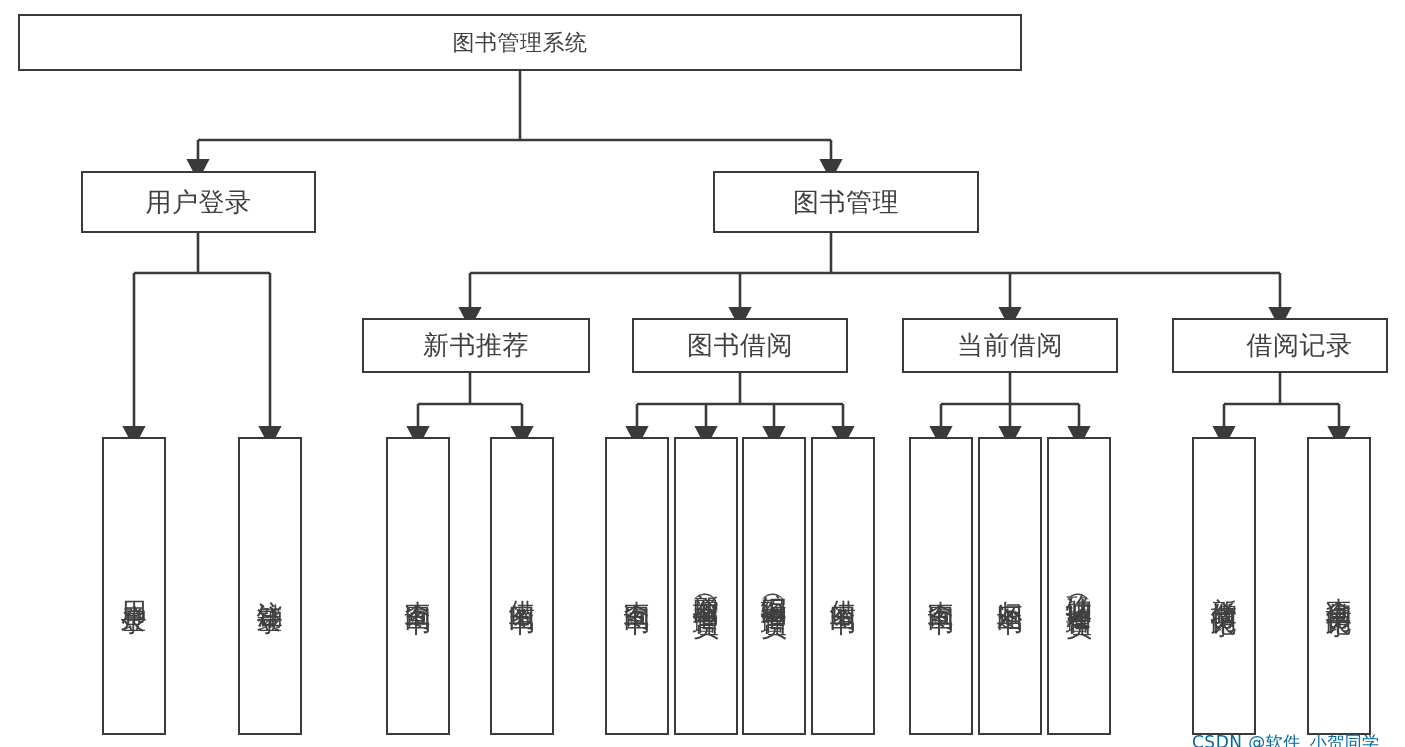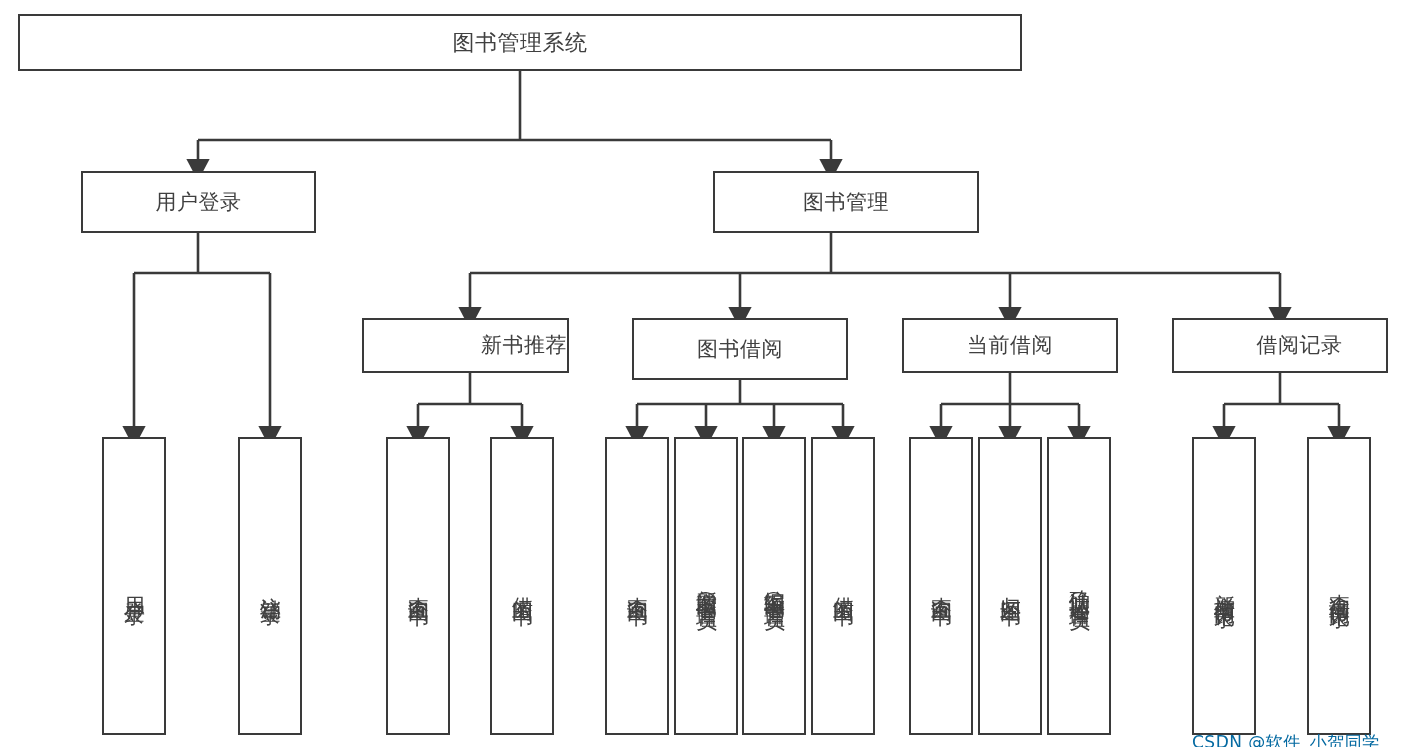--- a/index.html
+++ b/index.html
@@ -30,21 +30,21 @@
     position: absolute;
     box-sizing: border-box;
     background: #ffffff;
     border: 2px solid #3a3a3a;
     display: flex;
     align-items: center;
     justify-content: center;
     color: #404040;
   }
   .node-label {
-    font-size: 21px;
+    font-size: 26px;
     line-height: 1.18;
     letter-spacing: 0.5px;
     white-space: nowrap;
     text-align: center;
   }
   .node.vertical .node-label {
     writing-mode: vertical-rl;
     text-orientation: upright;
     letter-spacing: 3px;
     white-space: nowrap;
@@ -125,25 +125,25 @@
   </div>
 
   <div class="node" style="left:81px; top:171px; width:235px; height:62px;">
     <span class="node-label">用户登录</span>
   </div>
 
   <div class="node" style="left:713px; top:171px; width:266px; height:62px;">
     <span class="node-label">图书管理</span>
   </div>
 
-  <div class="node" style="left:362px; top:318px; width:207px; height:55px;justify-content:flex-end;">
+  <div class="node" style="left:362px; top:318px; width:228px; height:55px;">
     <span class="node-label">新书推荐</span>
   </div>
 
-  <div class="node" style="left:632px; top:318px; width:216px; height:62px;">
+  <div class="node" style="left:632px; top:318px; width:216px; height:55px;">
     <span class="node-label">图书借阅</span>
   </div>
 
   <div class="node" style="left:902px; top:318px; width:216px; height:55px;">
     <span class="node-label">当前借阅</span>
   </div>
 
   <div class="node" style="left:1172px; top:318px; width:216px; height:55px;padding-left:39px;">
     <span class="node-label">借阅记录</span>
   </div>

